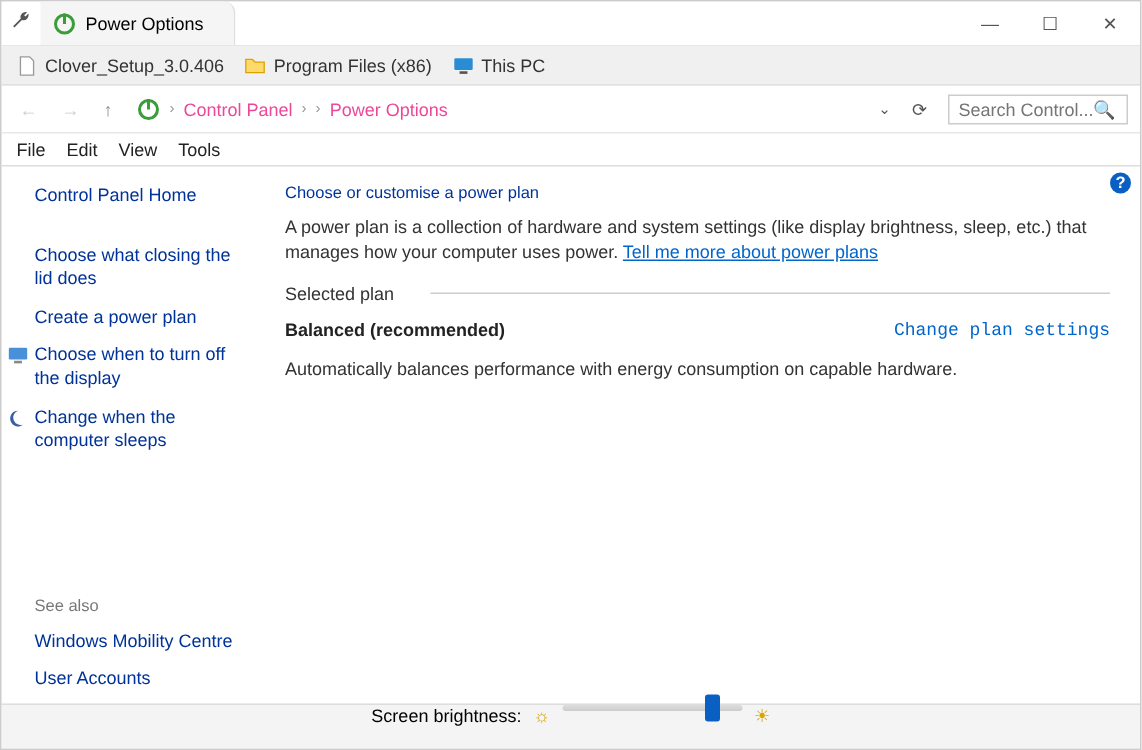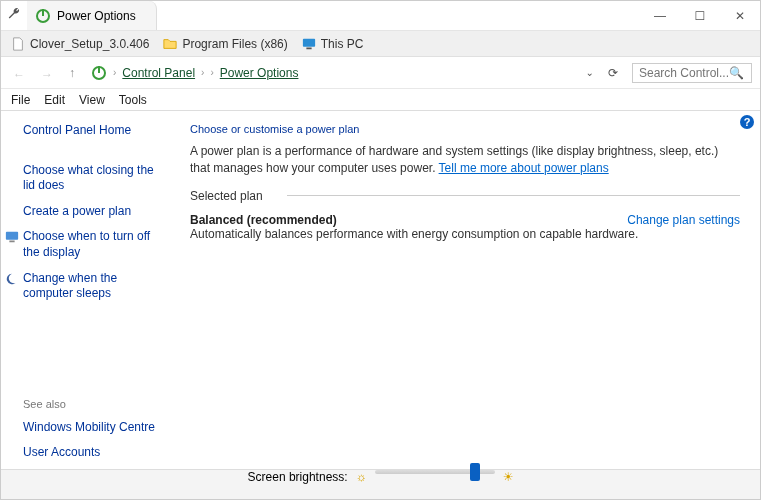--- a/index.html
+++ b/index.html
@@ -11,21 +11,21 @@
 .winctl { margin-left:auto; display:flex; }
 .winctl span { width:40px; height:30px; display:flex; align-items:center; justify-content:center; color:#555; }
 
 .bookmarks { height:26px; background:#f0f0f0; border-bottom:1px solid #e0e0e0; display:flex; padding:0 10px; gap:14px; }
 .bookmarks .bm { display:flex; align-items:center; gap:5px; color:#333; }
 
 .addrbar { height:32px; display:flex; align-items:center; padding:0 8px; gap:8px; border-bottom:1px solid #e8e8e8; }
 .nav-arrow { color:#888; padding:2px 4px; }
 .nav-arrow.disabled { color:#ccc; }
 .breadcrumbs { display:flex; align-items:center; gap:6px; flex:1; padding-left:4px; }
-.crumb { color:#14532d;text-decoration:underline; }
+.crumb { color:#ec4899; }
 .crumb-sep { color:#999; font-size:10px; }
 .refresh { color:#555; padding:0 6px; }
 .searchwrap { display:flex; align-items:center; border:1px solid #ccc; padding:2px 6px; width:120px; }
 .searchwrap input { border:none; outline:none; width:90px; font-size:12px; }
 
 .menubar { height:22px; display:flex; align-items:center; gap:14px; padding:0 10px; border-bottom:1px solid #ddd; }
 .menubar span { color:#222; }
 
 .body { display:flex; height:calc(100% - 30px - 26px - 32px - 22px - 30px); position:relative; }
 .sidebar { width:175px; padding:12px 8px 8px 22px; display:flex; flex-direction:column; gap:10px; }
@@ -35,22 +35,22 @@
 .sidebar .seealso { margin-top:auto; color:#777; font-size:11px; }
 
 .main { flex:1; padding:12px 20px 8px 14px; position:relative; }
 .main h1 { color:#003399; font-weight:normal; font-size:11px; margin-bottom:8px; }
 .desc { color:#333; line-height:1.4; margin-bottom:12px; }
 .desc a { color:#0066cc; text-decoration:underline; }
 .fieldset-label { color:#333; display:flex; align-items:center; gap:24px; margin-bottom:10px; }
 .fieldset-label .line { flex:1; height:1px; background:#ccc; }
 .plan-row { display:flex; align-items:flex-start; }
 .plan-name { font-weight:bold; color:#222; }
-.plan-link { margin-left:auto; color:#0066cc; cursor:pointer; }
-.plan-desc { color:#333; margin-top:0; }
+.plan-link { margin-left:auto; color:#0066cc; cursor:pointer;font-family:Liberation Mono, monospace; }
+.plan-desc { color:#333; margin-top:12px; }
 
 .help-btn { position:absolute; top:4px; right:6px; width:14px; height:14px; border-radius:50%; background:#0a60c2; color:#fff; font-size:11px; font-weight:bold; display:flex; align-items:center; justify-content:center; cursor:pointer; }
 
 .footer { position:absolute; bottom:0; left:0; right:0; height:30px; background:#f4f4f4; border-top:1px solid #ddd; display:flex; align-items:flex-start; justify-content:center; gap:8px; }
 .slider-track { width:120px; height:4px; background:linear-gradient(#ddd,#ccc); border-radius:2px; position:relative; }
 .slider-thumb { width:10px; height:18px; background:#0a60c2; border-radius:2px; position:absolute; top:-7px; left:95px; }
 
 .ico-file { fill:#fff; stroke:#999; }
 .ico-folder { fill:#ffd96a; stroke:#d9a400; }
 .ico-pc { fill:#2a8dd4; }
@@ -149,21 +149,21 @@
     Change when the computer sleeps</a>
     <div class="seealso">See also</div>
     <a>Windows Mobility Centre</a>
     <a>User Accounts</a>
   </div>
 
   <div class="main">
     <div class="help-btn">?</div>
     <h1>Choose or customise a power plan</h1>
     <p class="desc">
-      <span>A power plan is a performance of hardware and system settings (like display brightness, sleep, etc.) that manages how your computer uses power. </span><a>Tell me more about power plans</a>
+      <span>A power plan is a collection of hardware and system settings (like display brightness, sleep, etc.) that manages how your computer uses power. </span><a>Tell me more about power plans</a>
     </p>
     <div class="fieldset-label">
       <span>Selected plan</span>
         <div class="line"></div>
     </div>
     <div class="plan-row">
       <span class="plan-name">Balanced (recommended)</span>
       <span class="plan-link">Change plan settings</span>
     </div>
     <div class="plan-desc">Automatically balances performance with energy consumption on capable hardware.</div>

